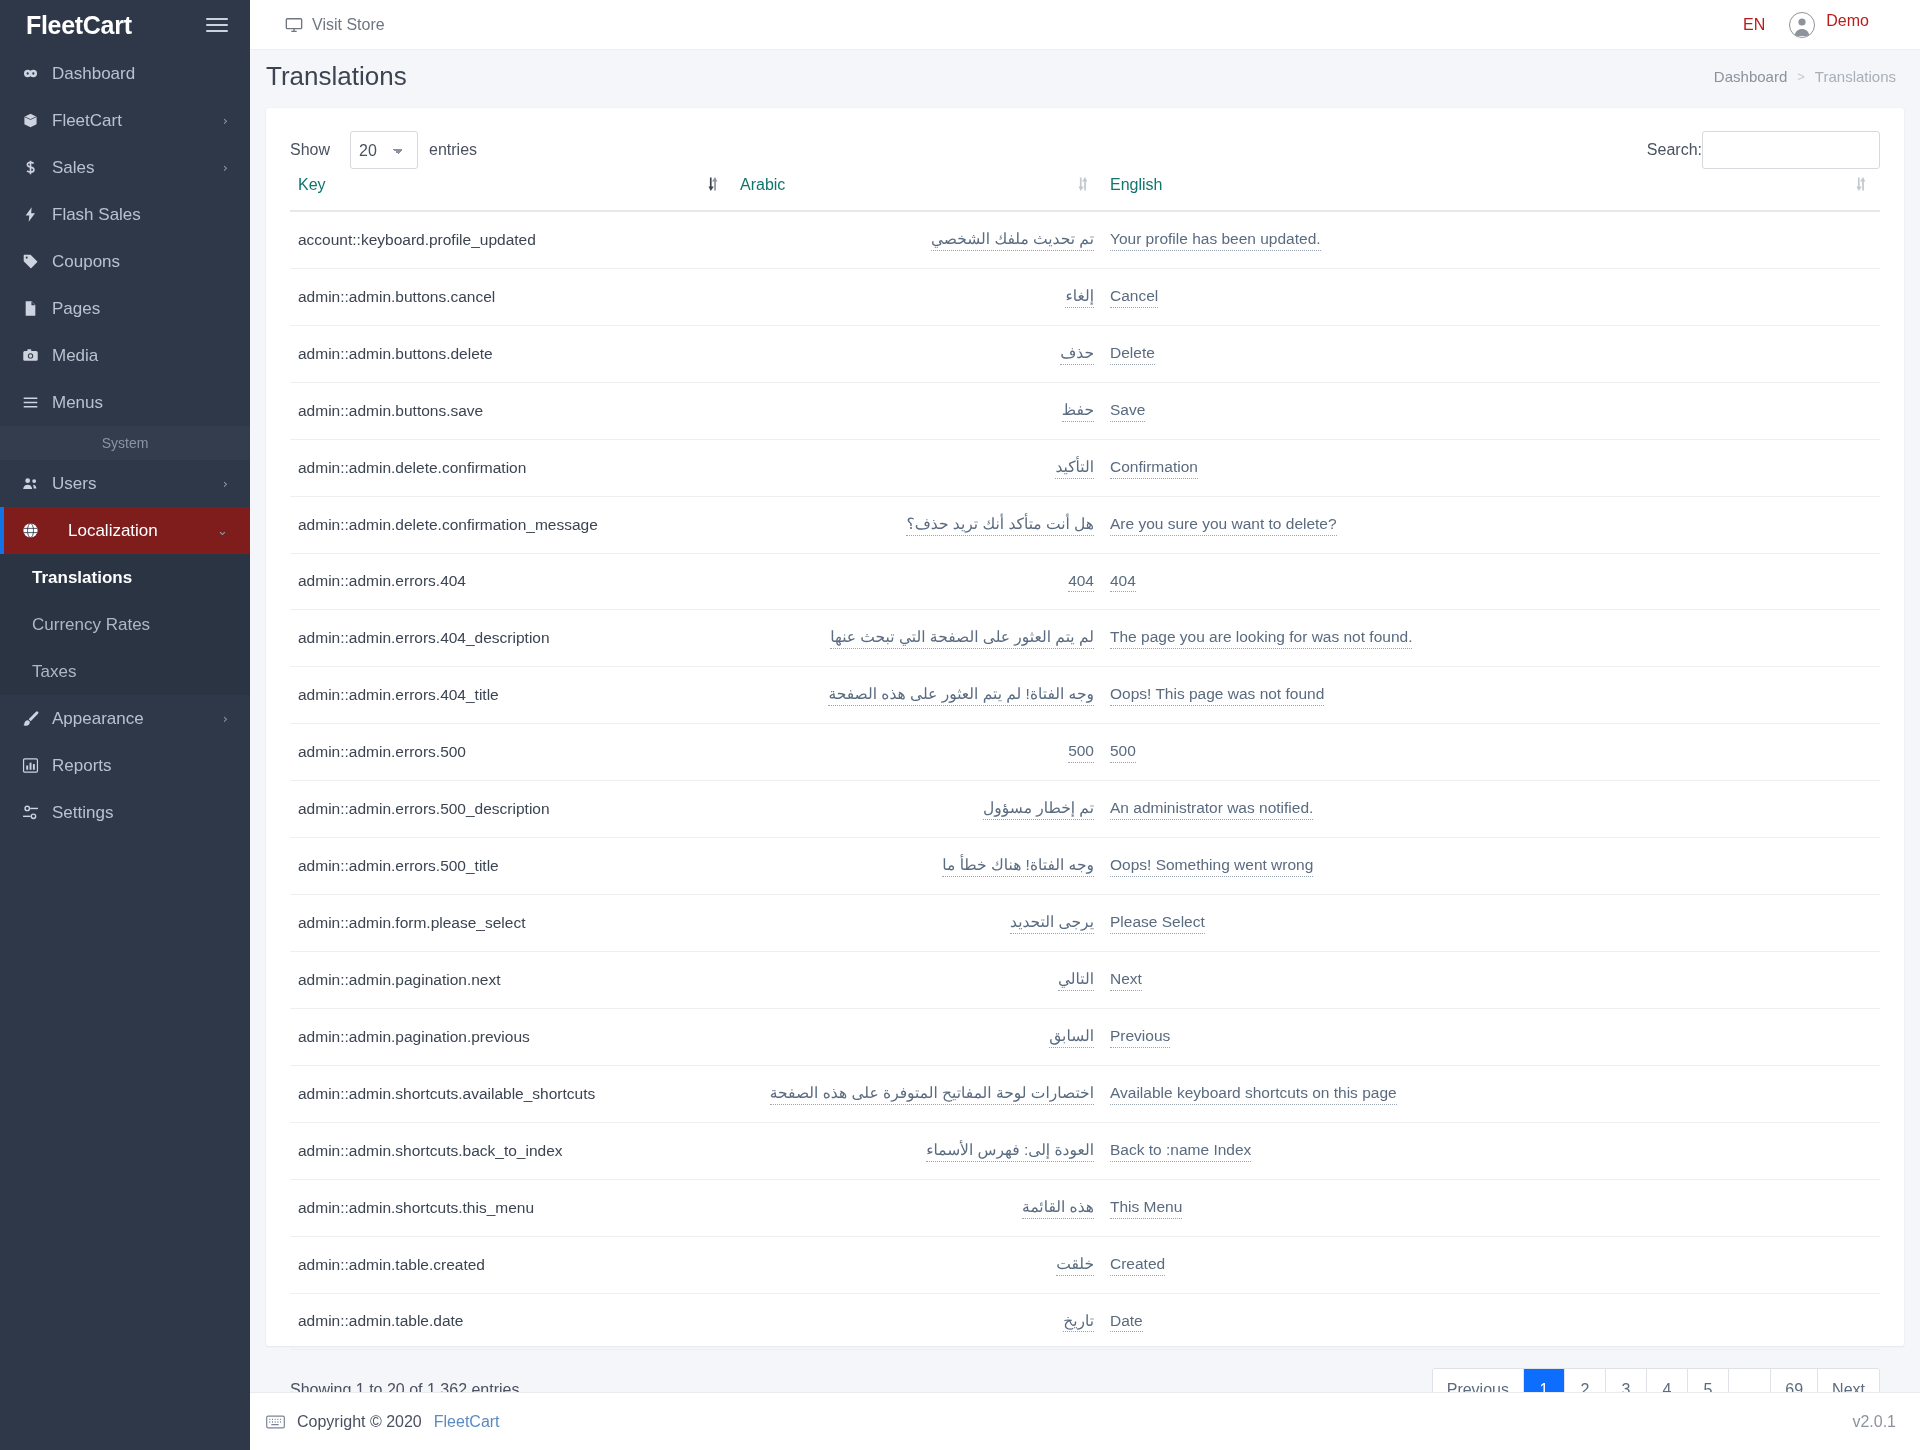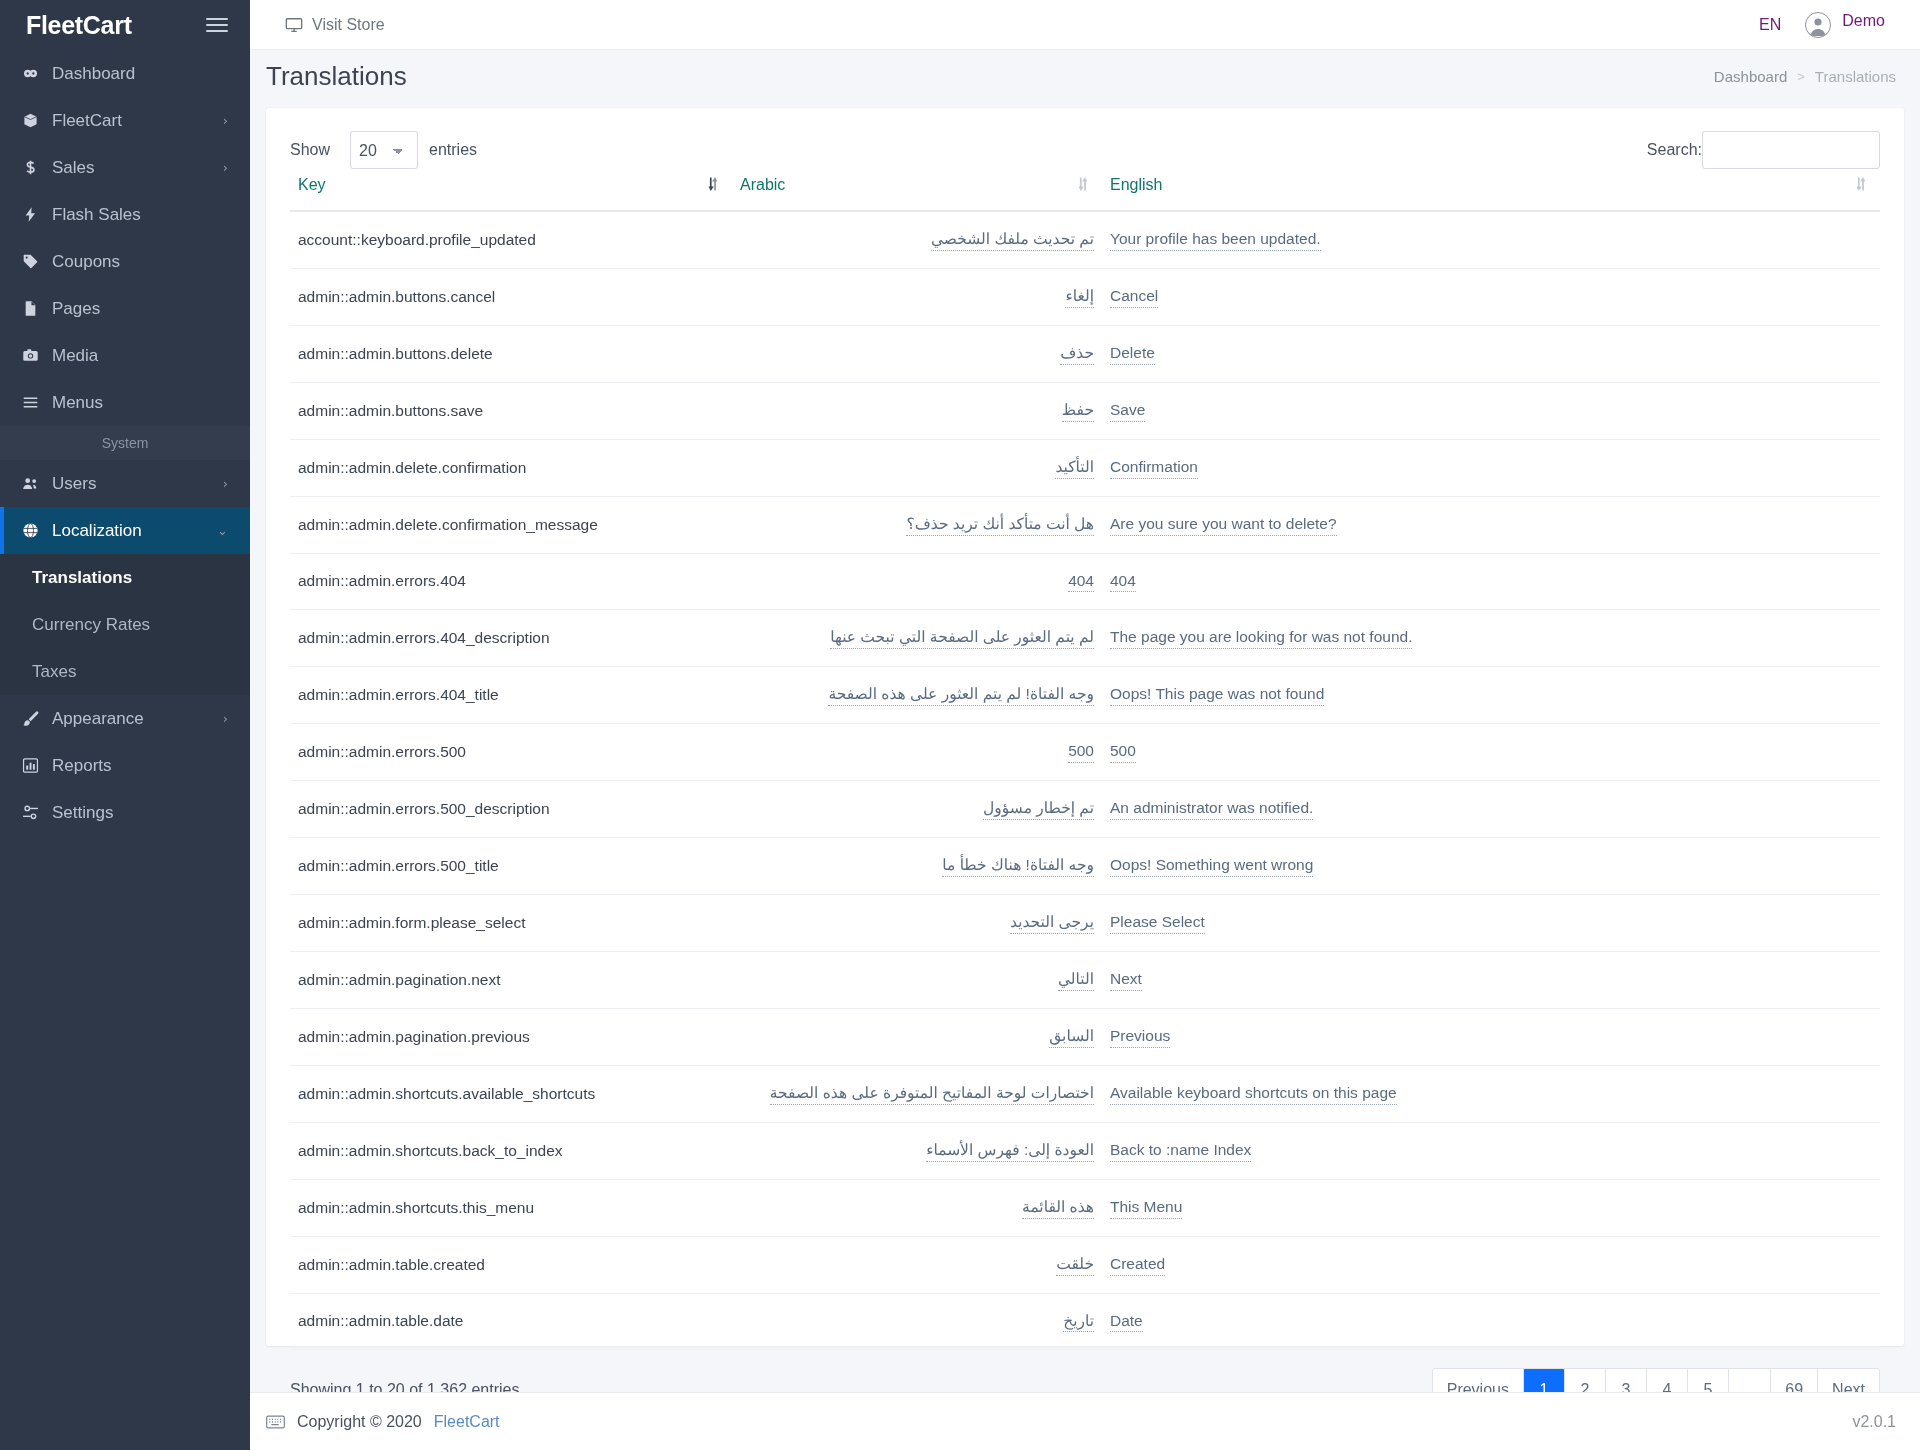--- a/index.html
+++ b/index.html
@@ -41,21 +41,22 @@
   .nav-item .nav-ico {
     width: 30px; flex: 0 0 30px;
     display: flex; align-items: center; justify-content: flex-start;
     color: #cdd4df;
   }
   .nav-item .nav-label { flex: 1; white-space: nowrap; }
   .nav-item .nav-caret {
     font-size: 13px; color: #8f99a8; font-family: "DejaVu Sans", sans-serif;
   }
   .nav-item.active {
-    background: #0c4a6e;
+    background: #7f1d1d;
+    gap: 16px;
   }
   .nav-item.active::before {
     content: ""; position: absolute; left: 0; top: 0; bottom: 0; width: 4px;
     background: #1272e8;
   }
   .nav-item.active .nav-label, .nav-item.active .nav-ico { color: #fff; }
   .nav-header {
     height: 34px; display: flex; align-items: center; justify-content: center;
     background: #333d4e; color: #8a94a3; font-size: 14px;
   }
@@ -72,21 +73,21 @@
     background: #ffffff;
     display: flex; align-items: center;
     border-bottom: 1px solid #eceef1;
   }
   #visit-store {
     display: flex; align-items: center; gap: 9px;
     margin-left: 35px; color: #6f7680; font-size: 16px; cursor: pointer;
   }
   #topbar-right {
     margin-left: auto; display: flex; align-items: center; gap: 24px;
-    margin-right: 35px; color: #701a75; font-size: 16px;
+    margin-right: 51px; color: #b91c1c; font-size: 16px;
   }
   #lang-switch { cursor: pointer; }
   #user-menu { display: flex; gap: 11px; cursor: pointer; }
   .avatar-circ {
     width: 26px; height: 26px; border-radius: 50%;
     border: 1.6px solid #8d939c;
     display: flex; align-items: flex-end; justify-content: center; overflow: hidden;
   }
   
   #page-head {

